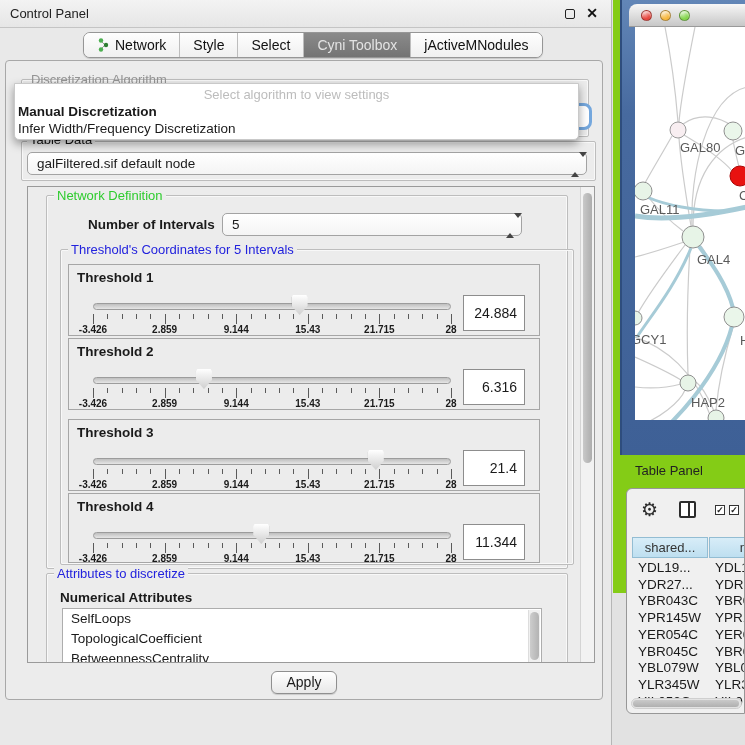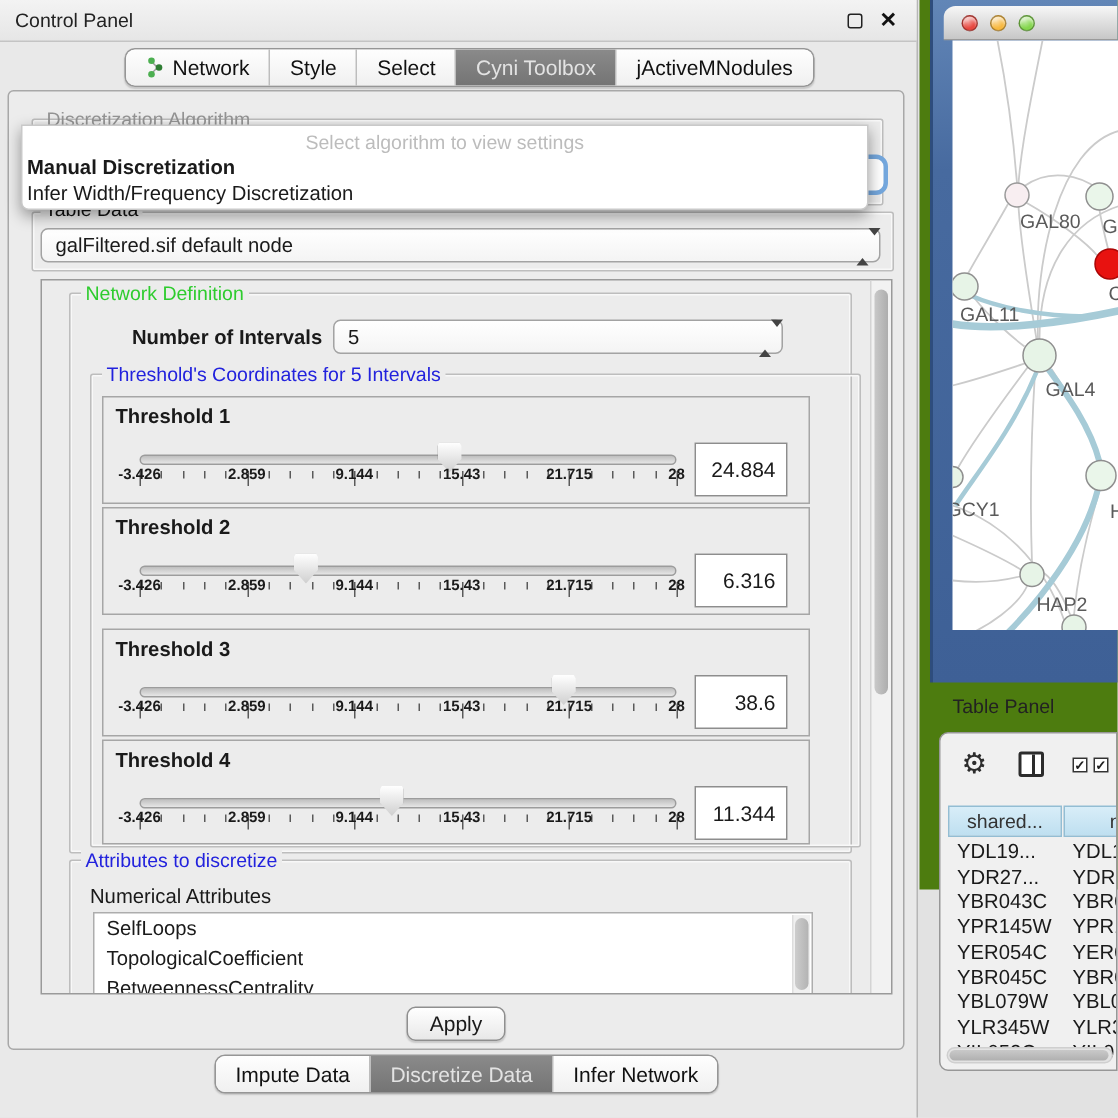--- a/index.html
+++ b/index.html
@@ -80,42 +80,42 @@
   .slider { position:absolute; left:24px; top:28px; width:358px; height:42px; }
   .track { position:absolute; left:0; top:10px; width:100%; height:7px; border:1px solid #9c9c9c;
     border-radius:4px; background:linear-gradient(#bfbfbf,#e6e6e6); }
   .thumb { position:absolute; top:2px; width:16px; height:20px;
     background:linear-gradient(#ffffff,#cfcfcf);
     clip-path:polygon(8% 0,92% 0,100% 12%,100% 55%,50% 100%,0 55%,0 12%);
     filter:drop-shadow(0 0 1px #777); }
   .ticks { position:absolute; left:0; top:21px; width:100%; height:11px; }
   .tick { position:absolute; top:0; width:1px; height:5px; background:#5a5a5a; }
   .tick.major { height:10px; }
-  .tick-labels { position:absolute; left:0; top:18px; width:100%; height:12px; }
+  .tick-labels { position:absolute; left:0; top:31px; width:100%; height:12px; }
   .tick-label { position:absolute; transform:translateX(-50%); font-size:10px; font-weight:bold; color:#1a1a1a; white-space:nowrap; }
   .th-value { position:absolute; left:394px; top:30px; width:62px; height:36px; background:#fff;
     border:1px solid #8d8d8d; font-size:14px; text-align:right; line-height:34px; padding-right:7px; }
 
   #attr-group { left:18px; top:386px; width:522px; height:92px; }
   #attr-label { left:26px; top:379px; color:#2222dd; }
-  #numattr-label { position:absolute; left:32px; top:403px; font-size:13.5px; font-weight:normal; }
+  #numattr-label { position:absolute; left:32px; top:403px; font-size:13.5px; font-weight:bold; }
   #attr-list { position:absolute; left:34px; top:421px; width:480px; height:56px; background:#fff;
     border:1px solid #adadad; overflow:hidden; }
   .attr-item { font-size:13.5px; padding-left:8px; line-height:20px; white-space:nowrap; }
   #list-scrollbar { position:absolute; right:1px; top:1px; width:12px; bottom:1px; background:#f0f0f0;
     border-left:1px solid #ddd; }
   #list-thumb { position:absolute; left:1px; top:2px; width:9px; height:48px;
     background:linear-gradient(90deg,#cdcdcd,#b3b3b3); border-radius:5px; }
 
   #apply-btn { position:absolute; left:265px; top:610px; width:66px; height:23px;
     background:linear-gradient(#ffffff,#e8e8e8); border:1px solid #8f8f8f; border-radius:6px;
     font-size:14px; text-align:center; line-height:21px; box-shadow:0 1px 1px rgba(0,0,0,.15); }
 
   
-  #right-col { position:absolute; left:613px; top:0; width:132px; height:593px; background:#4d7c0f; }
+  #right-col { position:absolute; left:613px; top:0; width:132px; height:593px; background:#84cc16; }
 
   #net-window { position:absolute; left:7px; top:0; width:125px; height:455px;
     background:linear-gradient(180deg,#6286b7 0%,#476a9f 25%,#3e6096 100%);
     border-left:2px solid #2e4d7d; }
   #net-titlebar { position:absolute; left:7px; top:4px; right:0; height:23px;
     background:linear-gradient(#f7f7f7,#c7c7c7); border-radius:8px 0 0 0; border-bottom:1px solid #9a9a9a; }
   .light { position:absolute; top:6px; width:11px; height:11px; border-radius:50%;
     border:1px solid rgba(0,0,0,.3); box-shadow:inset 0 2px 2px rgba(255,255,255,.6); }
   #net-canvas { position:absolute; left:13px; top:27px; width:112px; height:393px; background:#fff; overflow:hidden; }
 
@@ -338,21 +338,21 @@
             </div>
             <div class="tick-labels">
               <span class="tick-label" style="left:0%">-3.426</span>
               <span class="tick-label" style="left:20%">2.859</span>
               <span class="tick-label" style="left:40%">9.144</span>
               <span class="tick-label" style="left:60%">15.43</span>
               <span class="tick-label" style="left:80%">21.715</span>
               <span class="tick-label" style="left:100%">28</span>
             </div>
           </div>
-          <div class="th-value">38.6</div>
+          <div class="th-value">21.4</div>
         </div>
       <div class="threshold-box" style="top:306px;height:70px">
           <div class="th-label">Threshold 4</div>
           <div class="slider">
             <div class="track"></div>
             <div class="thumb" style="left:calc(46.99929994272259% - 8px)"></div>
             <div class="ticks">
               <div class="tick major" style="left:0%"></div>
               <div class="tick" style="left:4%"></div>
               <div class="tick" style="left:8%"></div>
@@ -406,31 +406,20 @@
         </div>
 
       <div id="v-scrollbar">
         <div id="v-thumb"></div>
       </div>
     </div>
 
     <div id="apply-btn">Apply</div>
   </div>
 
-  <div id="bottom-tabs" class="seg-bar">
-      <div class="seg">
-        <span>Impute Data</span>
-      </div>
-      <div class="seg selected">
-        <span>Discretize Data</span>
-      </div>
-      <div class="seg">
-        <span>Infer Network</span>
-      </div>
-    </div>
 </div>
 
 <div id="right-col">
 
   <div id="net-window">
     <div id="net-titlebar">
         <div class="light" style="left: 12px; background: radial-gradient(circle at 35% 30%, rgba(255, 255, 255, 0.533), rgb(231, 71, 63) 60%) rgb(231, 71, 63);"></div>
         <div class="light" style="left: 31px; background: radial-gradient(circle at 35% 30%, rgba(255, 255, 255, 0.533), rgb(247, 184, 63) 60%) rgb(247, 184, 63);"></div>
         <div class="light" style="left: 50px; background: radial-gradient(circle at 35% 30%, rgba(255, 255, 255, 0.533), rgb(132, 214, 77) 60%) rgb(132, 214, 77);"></div>
       </div>

